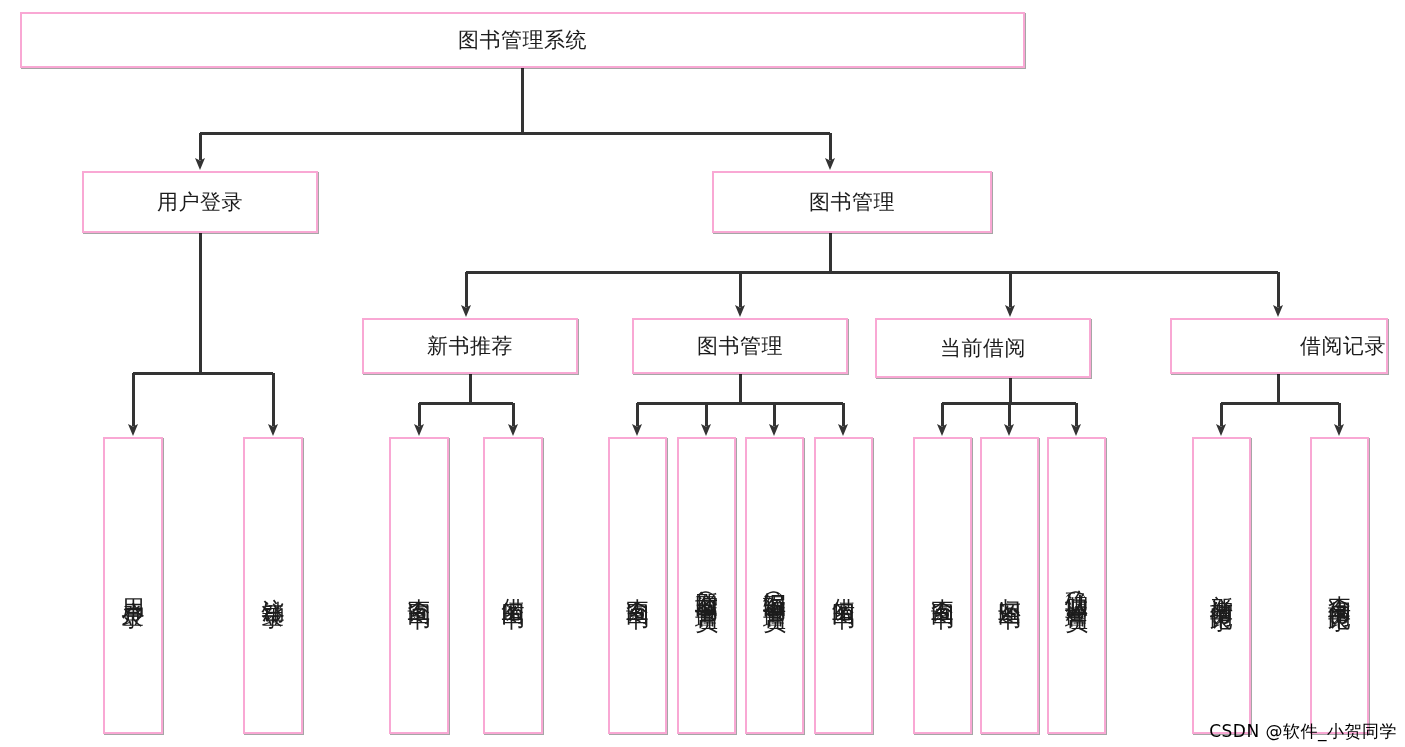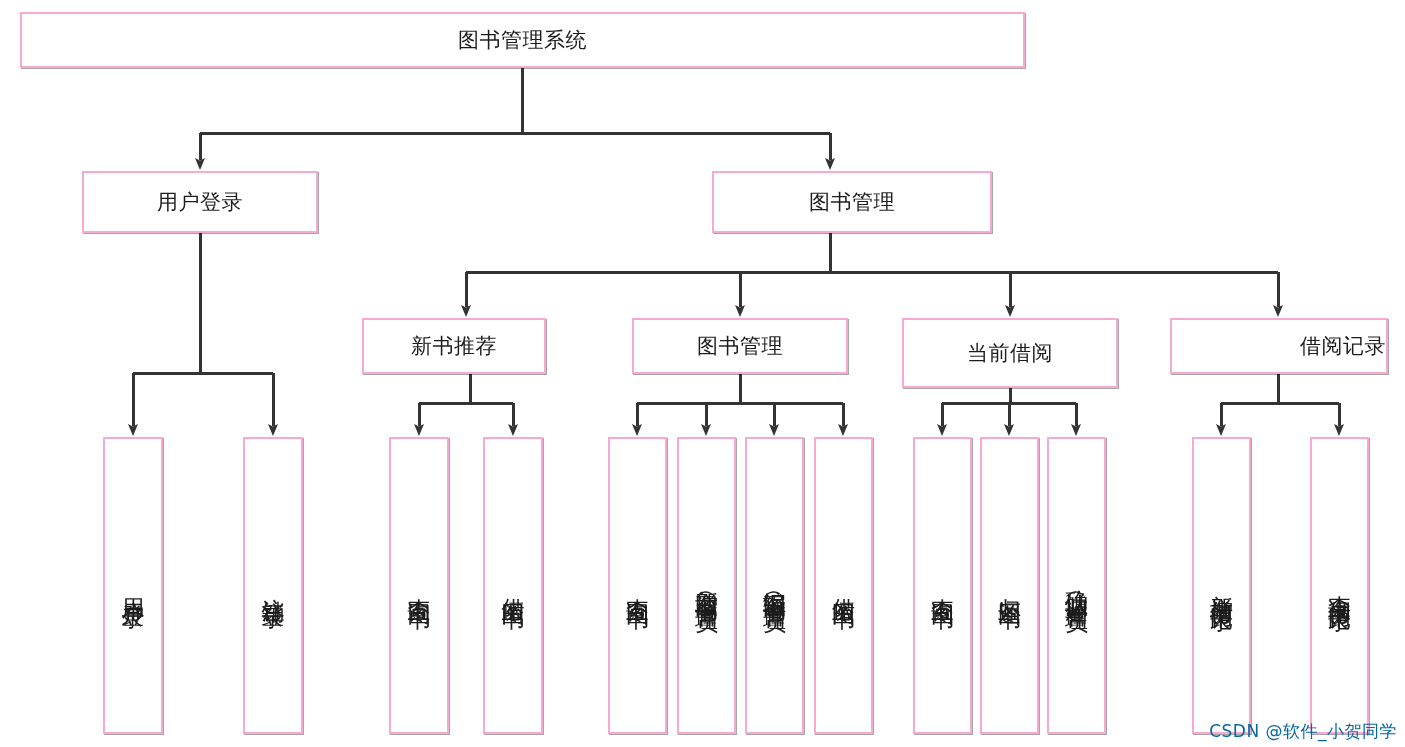--- a/index.html
+++ b/index.html
@@ -56,21 +56,21 @@
     font-size: 23px;
     letter-spacing: 3px;
     white-space: nowrap;
     max-height: 100%;
   }
   #watermark {
     position: absolute;
     right: 8px;
     bottom: 4px;
     font-size: 17px;
-    color: #0369a1;
+    color: #000000;
     letter-spacing: 0.5px;
     white-space: nowrap;
     font-family: "DejaVu Sans", "Liberation Sans", sans-serif;
   }
 </style>
 </head>
 <body>
 
 <div id="stage">
 
@@ -129,29 +129,29 @@
   </div>
 
   <div class="node horiz" style="left:82px; top:171px; width:236px; height:62px;">
     <span class="label">用户登录</span>
   </div>
 
   <div class="node horiz" style="left:712px; top:171px; width:280px; height:62px;">
     <span class="label">图书管理</span>
   </div>
 
-  <div class="node horiz" style="left:362px; top:318px; width:184px; height:56px;">
+  <div class="node horiz" style="left:362px; top:318px; width:216px; height:56px;">
     <span class="label">新书推荐</span>
   </div>
 
   <div class="node horiz" style="left:632px; top:318px; width:216px; height:56px;">
     <span class="label">图书管理</span>
   </div>
 
-  <div class="node horiz" style="left:902px; top:318px; width:216px; height:70px;">
+  <div class="node horiz" style="left:875px; top:318px; width:216px; height:60px;">
     <span class="label">当前借阅</span>
   </div>
 
   <div class="node horiz" style="left:1170px; top:318px; width:218px; height:56px;justify-content:flex-end;">
     <span class="label">借阅记录</span>
   </div>
 
   <div class="node vert" style="left:103px; top:437px; width:60px; height:297px;">
     <span class="label">用户登录</span>
   </div>

